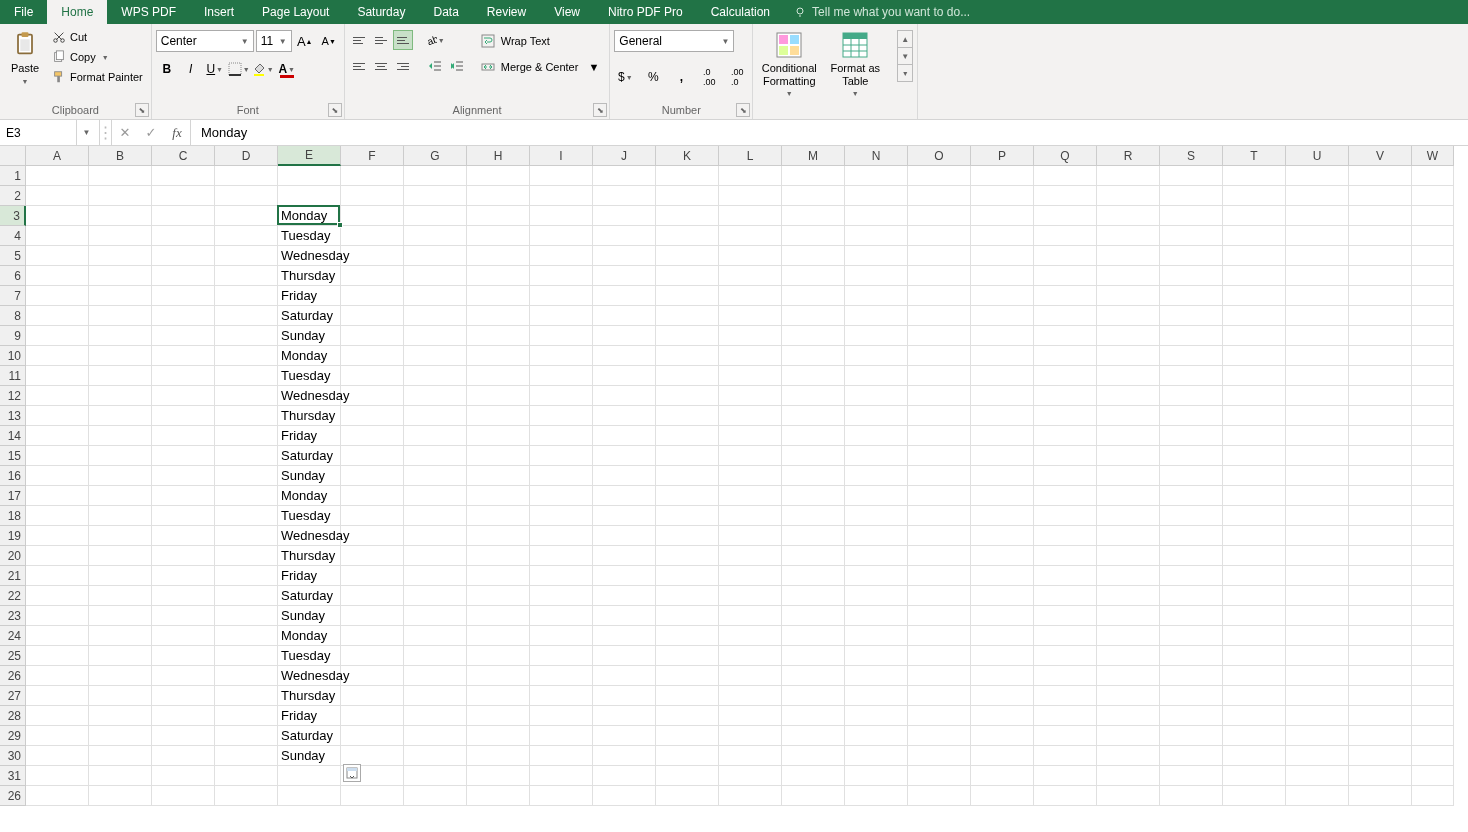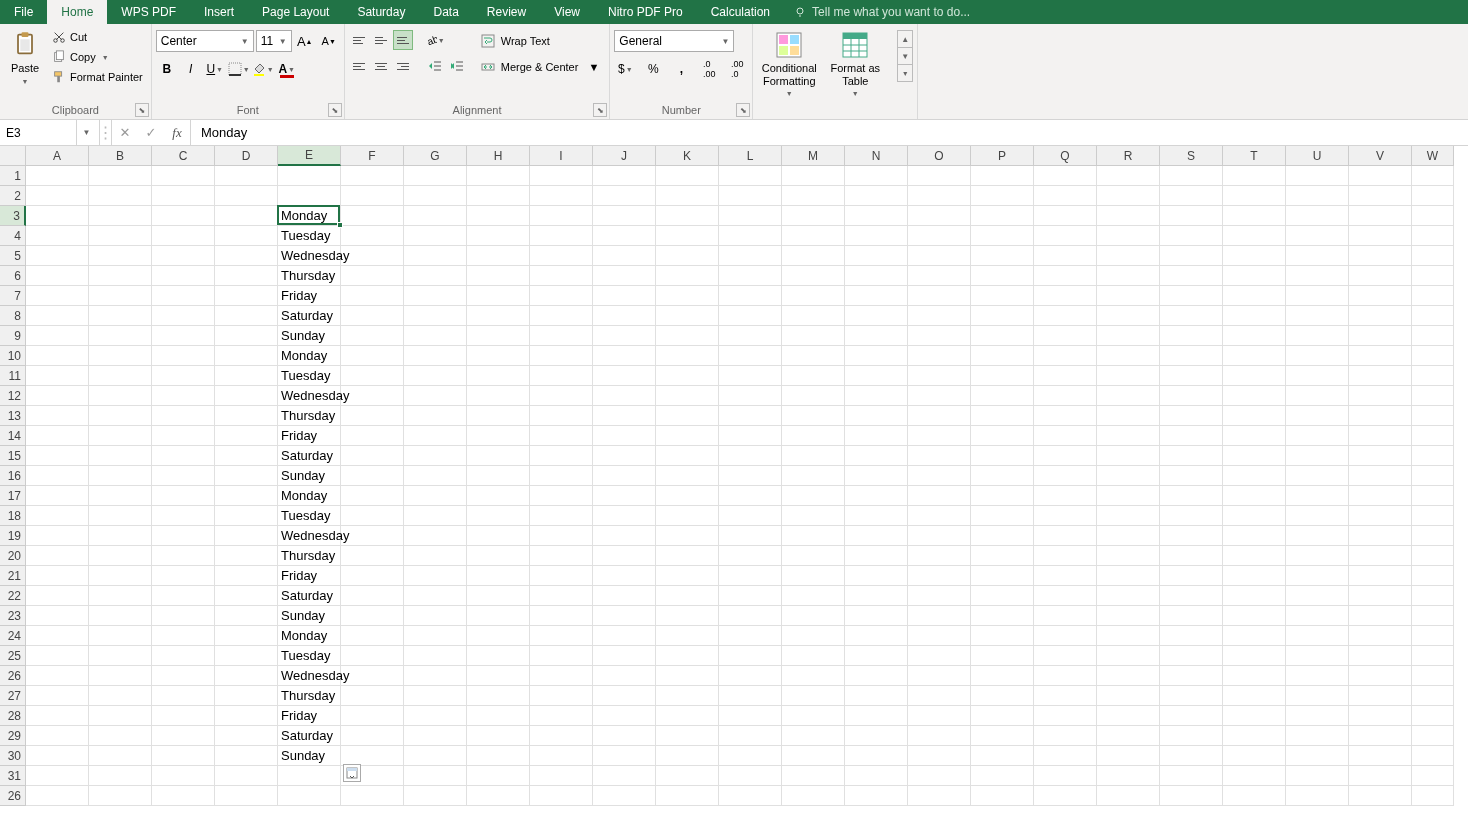--- a/index.html
+++ b/index.html
@@ -42,21 +42,21 @@
 
 .align-col { display: flex; flex-direction: column; gap: 6px; padding-top: 4px; }
 .align-row { display: flex; gap: 2px; align-items: center; }
 .align-btn { width: 20px; height: 20px; display: flex; align-items: center; justify-content: center; cursor: pointer; }
 .align-btn.sel { background: #c8e0c8; border: 1px solid #7fba7f; }
 .wrap-merge { display: flex; flex-direction: column; gap: 4px; padding-top: 4px; margin-left: 6px; }
 .wm-btn { display: flex; align-items: center; gap: 6px; font-size: 11px; padding: 4px 6px; cursor: pointer; }
 .wm-btn svg { width: 14px; height: 14px; }
 
 
-.num-col { display: flex; flex-direction: column; gap: 6px; padding-top: 4px; }
+.num-col { display: flex; flex-direction: column; gap: 14px; padding-top: 4px; }
 .num-combo { width: 120px; }
 .num-row { display: flex; gap: 6px; align-items: center; }
 
 
 .big-btn { display:flex; flex-direction:column; align-items:center; width:64px; padding-top:4px; cursor:pointer; font-size:11px; text-align:center; }
 .big-btn svg { width:30px; height:30px; }
 .big-btn span { line-height: 1.2; margin-top: 2px; }
 
 
 .style-gallery { display: grid; grid-template-columns: repeat(5, 100px); grid-auto-rows: 26px; gap: 3px; padding-top: 4px; }

